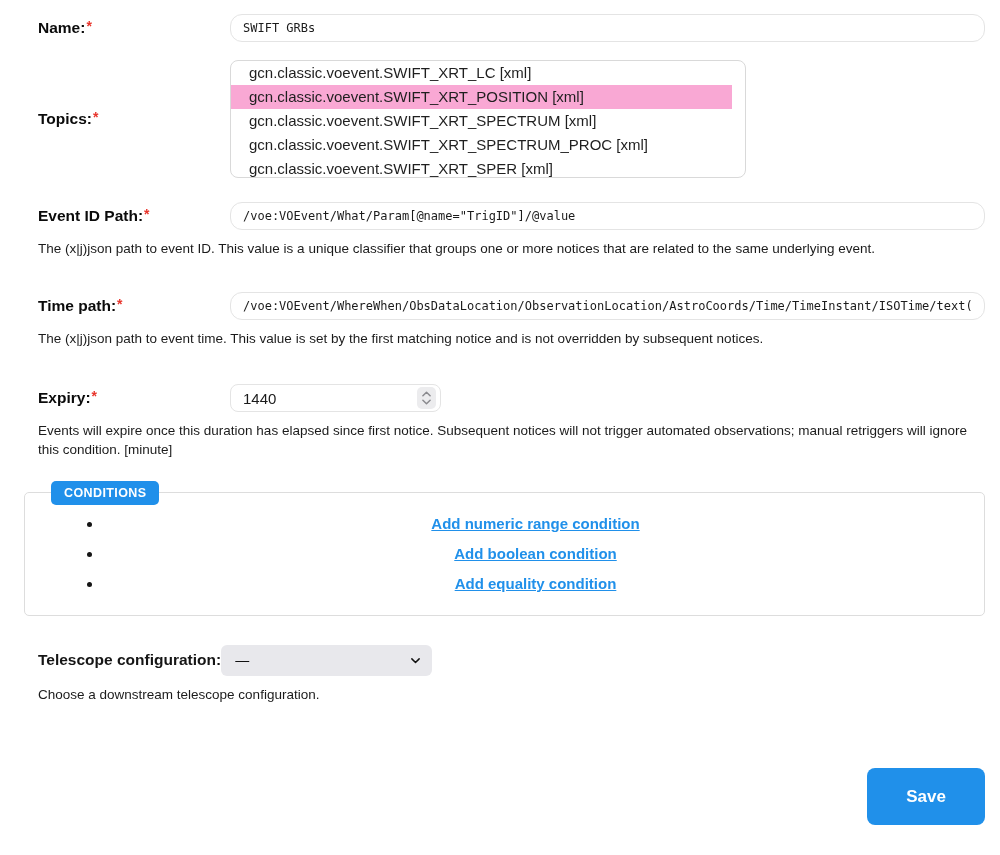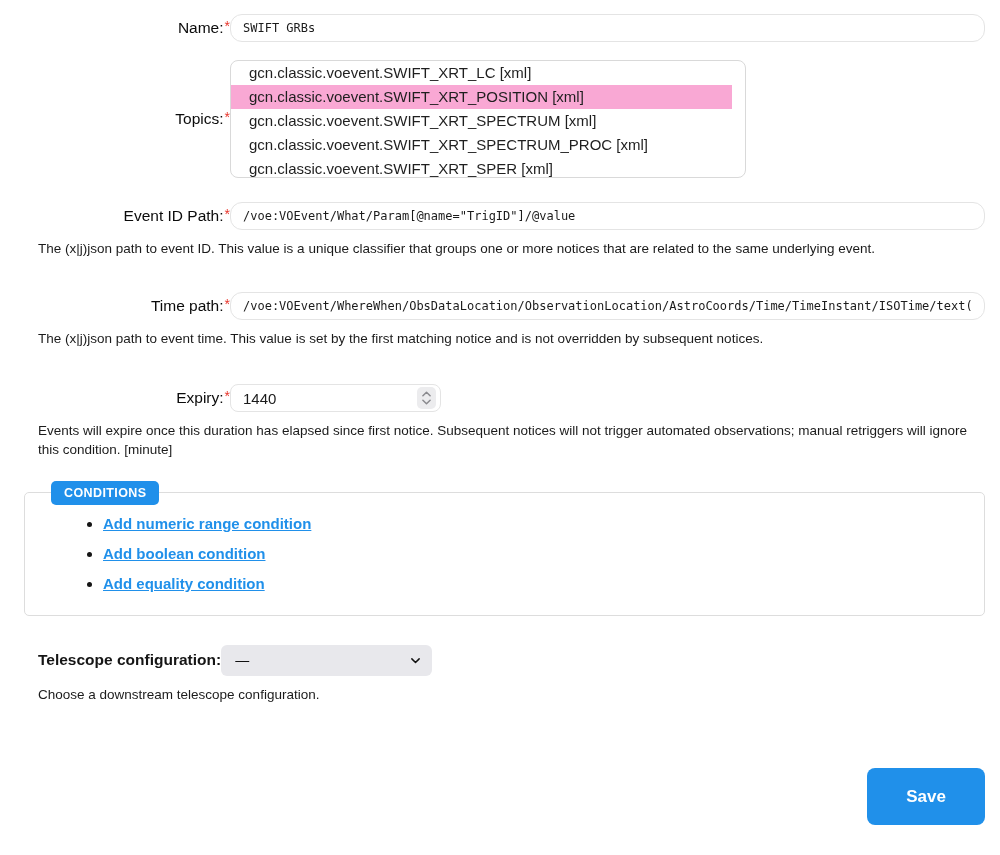--- a/index.html
+++ b/index.html
@@ -5,21 +5,21 @@
   * { box-sizing: border-box; }
   html,body { margin:0; padding:0; }
   body {
     width:1000px; height:855px; overflow:hidden;
     background:#ffffff; color:#151515;
     font-family:"Liberation Sans", sans-serif;
   }
   .page { padding:14px 15px 0 38px; }
 
   .form-row { display:flex; align-items:center; }
-  .label-col { flex:0 0 192px; font-weight:normal; font-size:15.5px; color:#0b0b0b;text-align:right; }
+  .label-col { flex:0 0 192px; font-weight:bold; font-size:15.5px; color:#0b0b0b; }
   .req { color:#e8352c; font-size:14px; position:relative; top:-2px; margin-left:1px; }
 
   .text-input {
     flex:1; height:28px; border:1px solid #e4e4e4; border-radius:12px;
     padding:0 12px; font-family:"DejaVu Sans Mono", monospace; font-size:12px;
     color:#1b1b1b; outline:none; background:#fff; width:100%;
   }
 
   
   .row-topics { margin-top:18px; }
@@ -58,21 +58,21 @@
 
   
   fieldset.conditions {
     margin:22px 0 0 -14px; width:961px; height:135px;
     border:1px solid #ddd; border-radius:5px; padding:0 16px 16px 16px;
   }
   fieldset.conditions legend {
     margin-left:10px; background:#2090ea; color:#fff; font-weight:bold;
     font-size:12.5px; letter-spacing:0.4px; padding:5px 13px; border-radius:5px;
   }
-  .conditions ul { margin:10px 0 0; padding-left:62px; }
+  .conditions ul { margin:10px 0 0; padding-left:62px;text-align:center; }
   .conditions li { margin-bottom:13px; font-size:15px; }
   .conditions a {
     color:#2090ea; font-weight:bold; font-size:15px; text-decoration:underline;
     cursor:pointer;
   }
 
   
   .row-telescope { margin-top:29px; display:flex; align-items:center; }
   .row-telescope .tlabel { font-weight:bold; font-size:15.5px; }
   .select-box {

